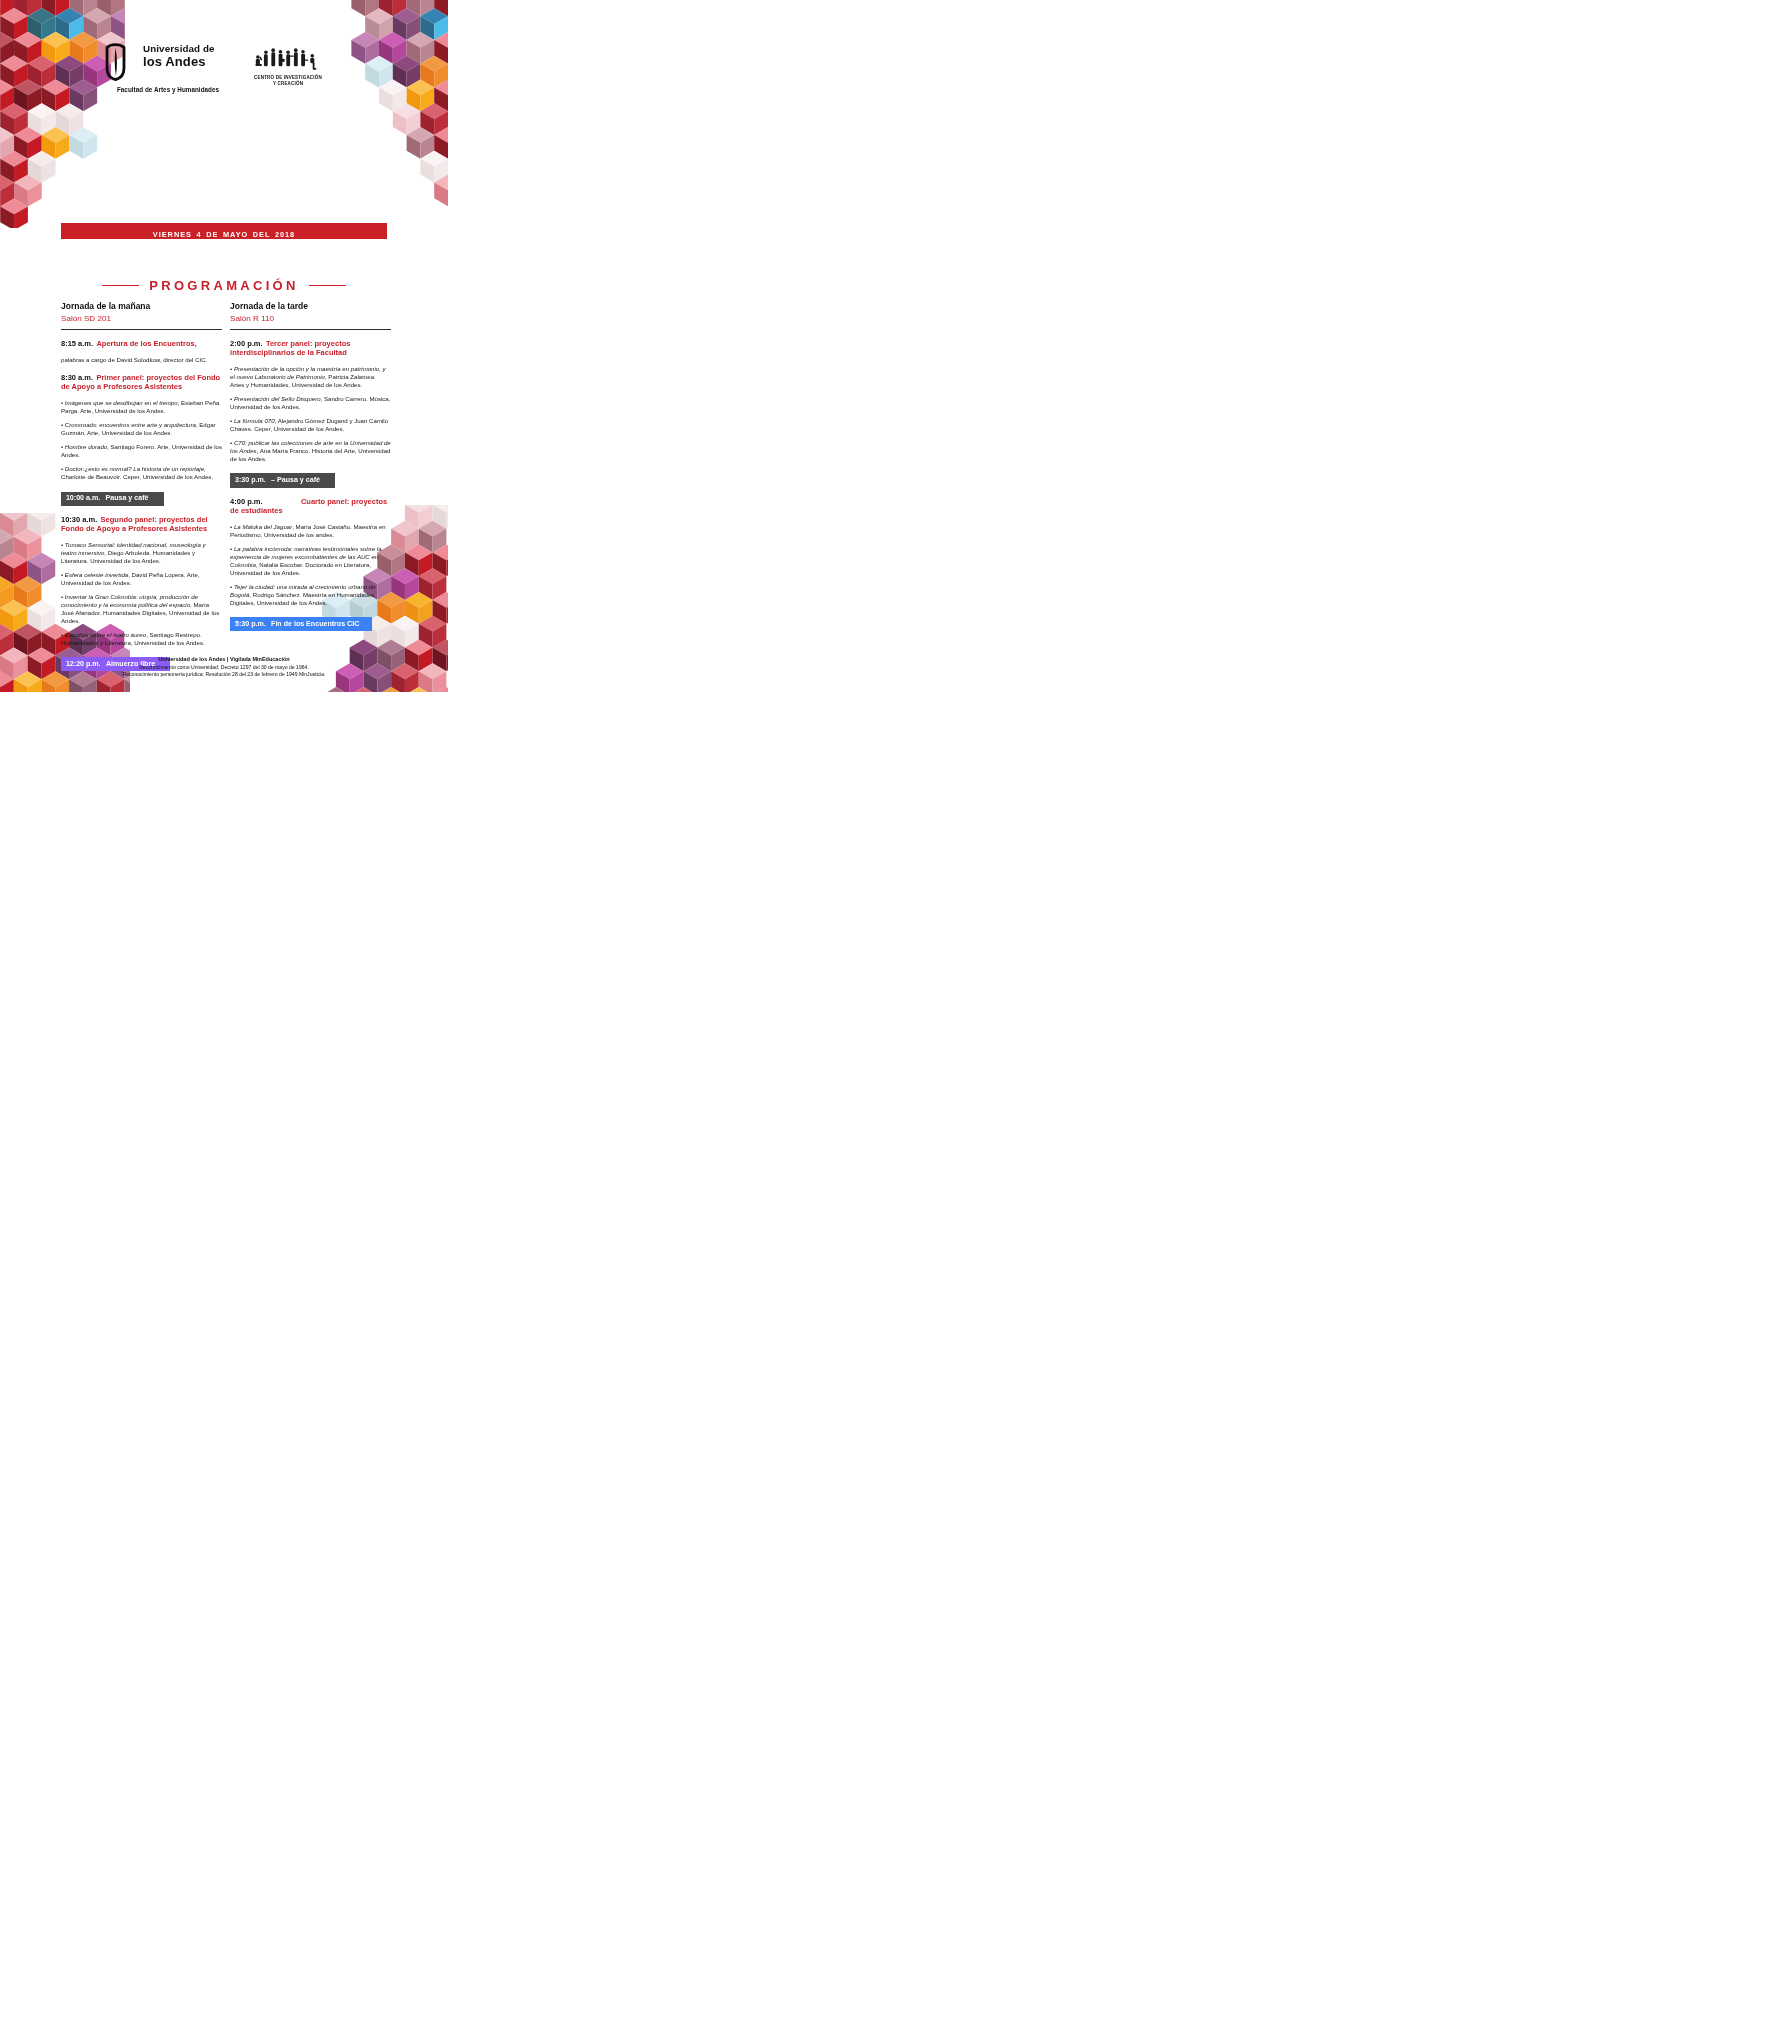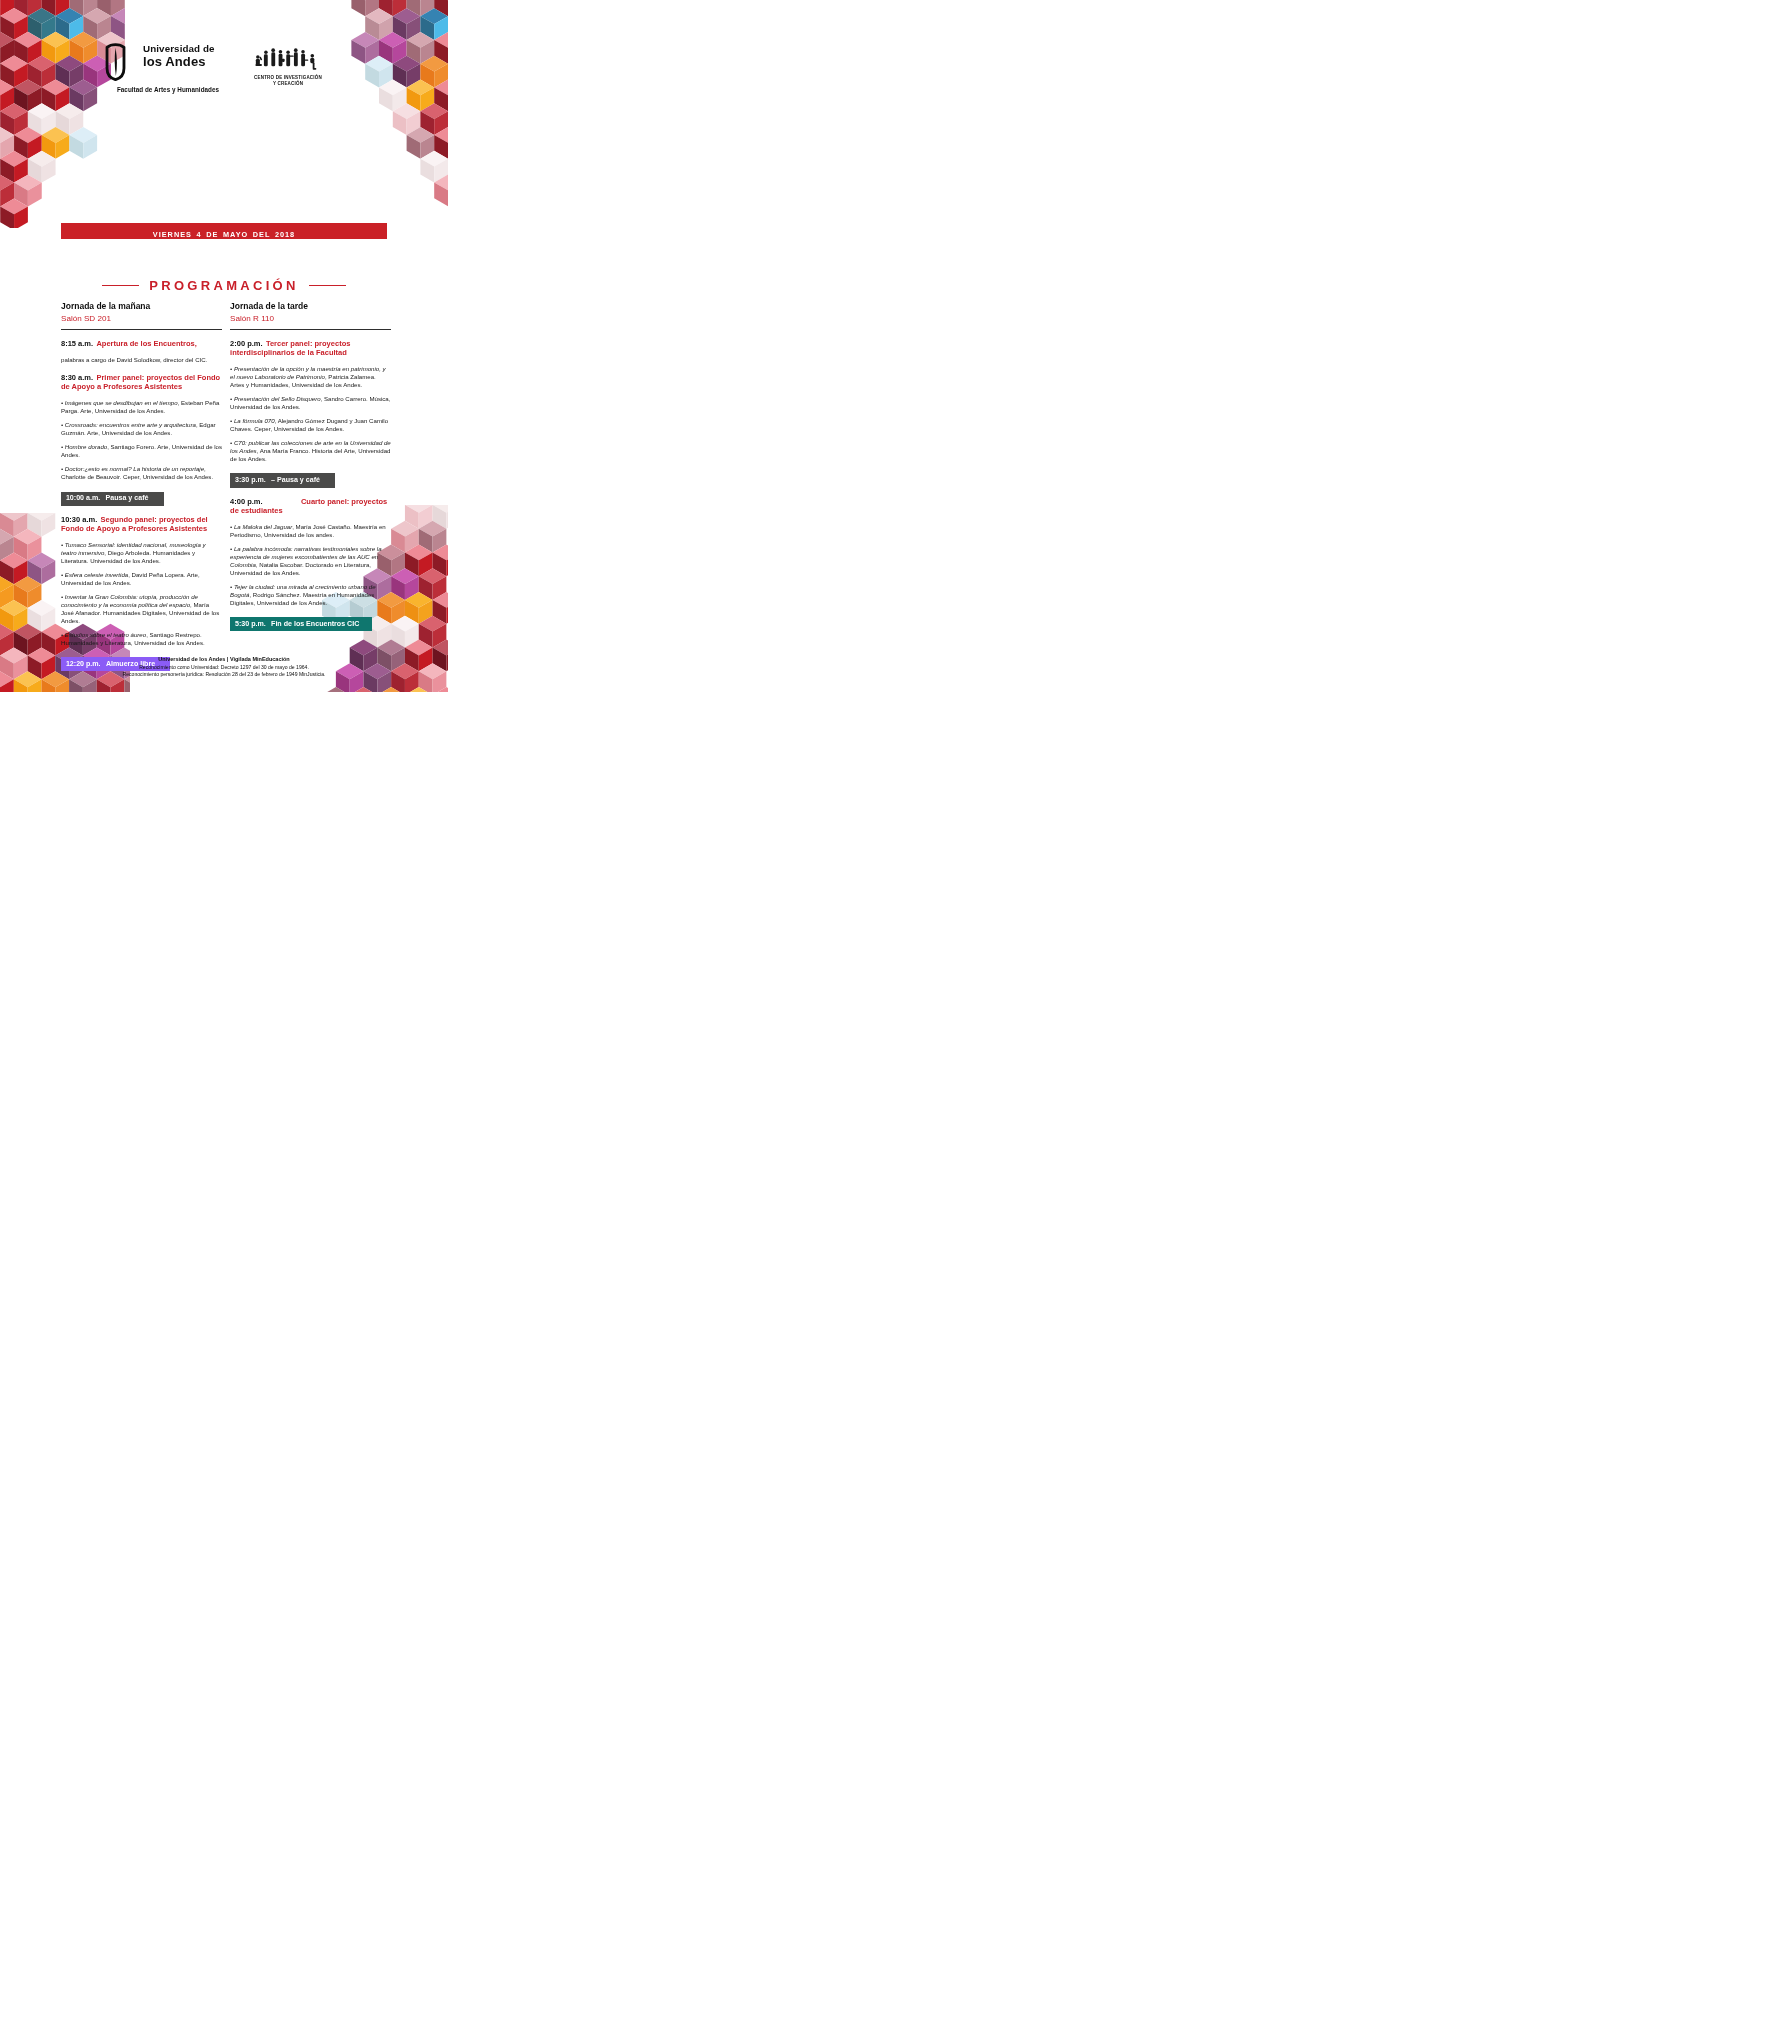--- a/index.html
+++ b/index.html
@@ -758,21 +758,21 @@
             <p class="bullet"><span class="work">• La fórmula 070</span><span class="credits">, Alejandro Gómez Dugand y Juan Camilo Chaves. Ceper, Universidad de los Andes.</span></p>
             <p class="bullet"><span class="work">• C70: publicar las colecciones de arte en la Universidad de los Andes</span><span class="credits">, Ana María Franco. Historia del Arte, Universidad de los Andes.</span></p>
           </div>
           <div class="bar" style="width: 65%; background: rgb(74, 74, 73);"><span class="bar-time">3:30 p.m.</span><span class="bar-label">– Pausa y café</span></div>
           <p class="session"><span class="time">4:00 p.m.</span><span class="stitle" style="color: rgb(201, 32, 42); margin-left: 35px;">Cuarto panel: proyectos de estudiantes</span></p>
           <div class="bullets">
             <p class="bullet"><span class="work">• La Maloka del Jaguar</span><span class="credits">, María José Castaño. Maestría en Periodismo, Universidad de los andes.</span></p>
             <p class="bullet"><span class="work">• La palabra incómoda: narrativas testimoniales sobre la experiencia de mujeres excombatientes de las AUC en Colombia</span><span class="credits">, Natalia Escobar. Doctorado en Literatura, Universidad de los Andes.</span></p>
             <p class="bullet"><span class="work">• Tejer la ciudad: una mirada al crecimiento urbano de Bogotá</span><span class="credits">, Rodrigo Sánchez. Maestría en Humanidades Digitales, Universidad de los Andes.</span></p>
           </div>
-          <div class="bar" style="width: 88%; background: #0f766e;"><span class="bar-time">5:30 p.m.</span><span class="bar-label">Fin de los Encuentros CIC</span></div>
+          <div class="bar" style="width: 88%; background: #3b82f6;"><span class="bar-time">5:30 p.m.</span><span class="bar-label">Fin de los Encuentros CIC</span></div>
         </div>
     </section>
   </div>
 
   <div class="footer">
     <div class="footer-l1">Universidad de los Andes | Vigilada MinEducación</div>
     <div class="footer-l2">Reconocimiento como Universidad: Decreto 1297 del 30 de mayo de 1964.</div>
     <div class="footer-l3">Reconocimiento personería jurídica: Resolución 28 del 23 de febrero de 1949 MinJusticia.</div>
   </div>
 

